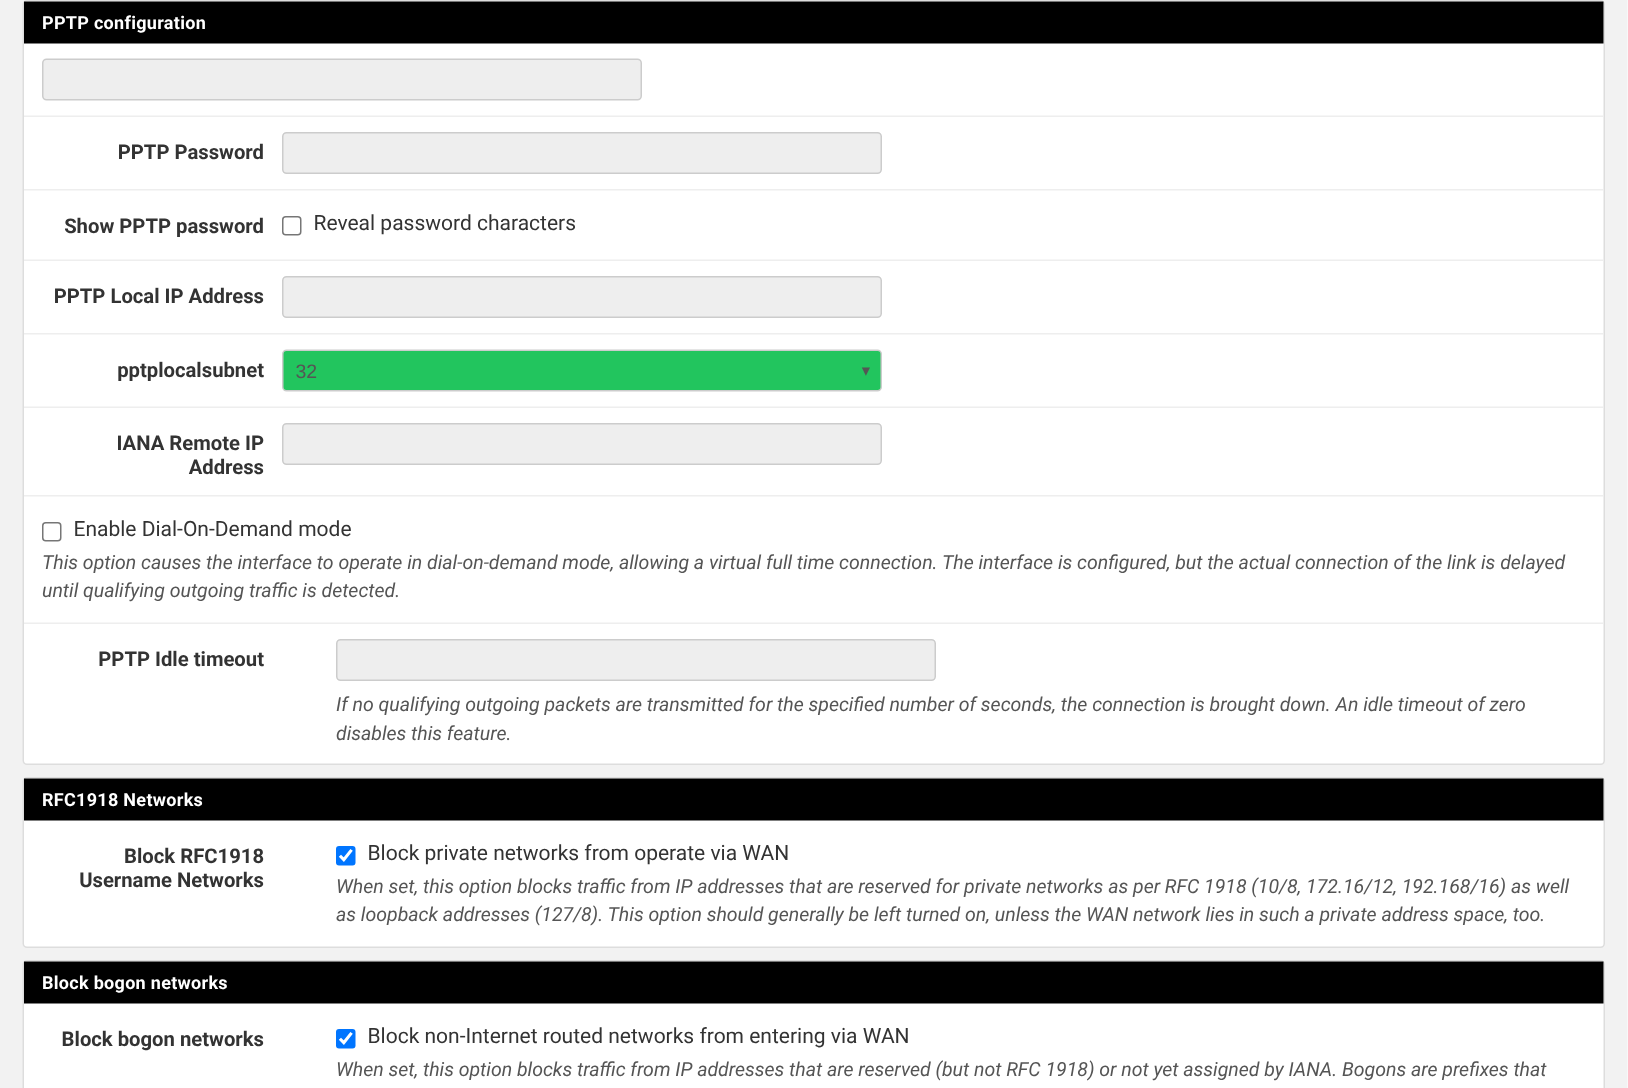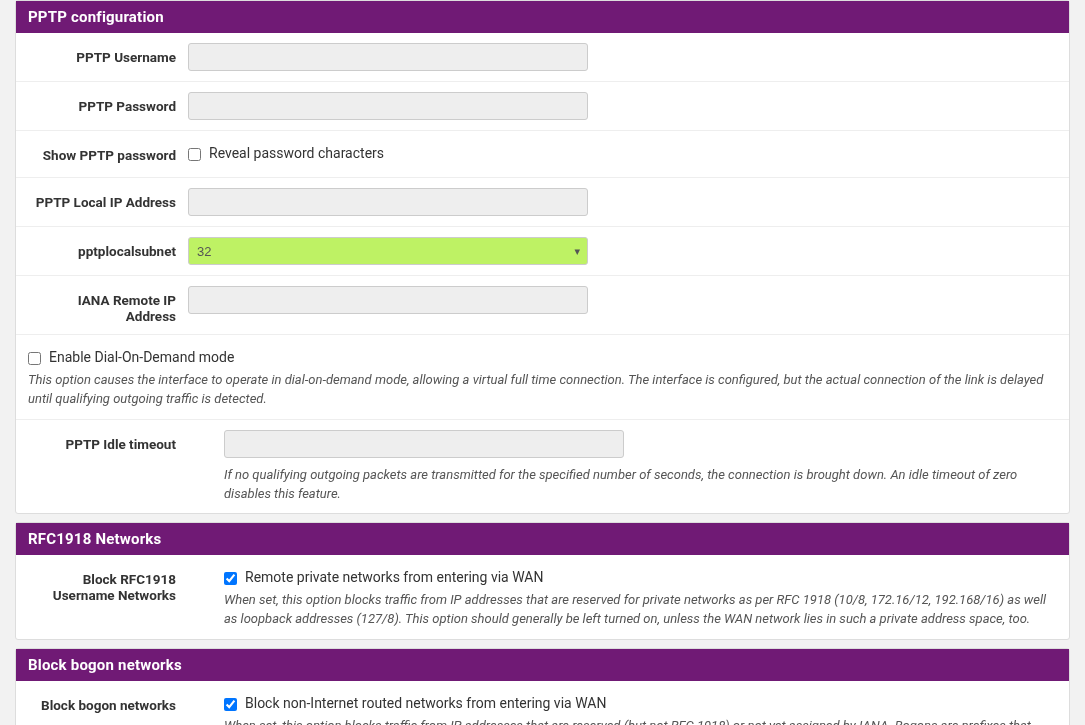--- a/index.html
+++ b/index.html
@@ -11,24 +11,24 @@
     padding: 0 0 30px 0;
   }
   .container { width: 1085px; padding: 0 15px; }
   .panel {
     background: #fff;
     border: 1px solid #ddd;
     border-radius: 3px;
     margin-bottom: 8px;
   }
   .panel-header {
-    background: #701a75;
+    background: #000000;
     color: #fff;
     font-weight: bold;
-    font-size: 15px;
+    font-size: 12px;
     padding: 7px 12px;
     letter-spacing: 0.2px;
   }
   .row {
     display: flex;
     border-bottom: 1px solid #eee;
     padding: 10px 12px;
     align-items: flex-start;
   }
   .row:last-child { border-bottom: none; gap: 36px; }
@@ -47,21 +47,21 @@
     height: 28px;
     border: 1px solid #ccc;
     border-radius: 3px;
     background: #eee;
     padding: 4px 8px;
     font-size: 13px;
     color: #555;
   }
   .select-input {
     appearance: none;
-    background: #bef264;
+    background: #22c55e;
     position: relative;
   }
   .select-wrap { position: relative; display: inline-block; }
   .select-wrap::after {
     content: "▾";
     position: absolute;
     right: 8px;
     top: 50%;
     transform: translateY(-50%);
     color: #555;
@@ -80,21 +80,20 @@
 </style>
 </head>
 <body>
 
 <div class="container">
 
   <div class="panel">
     <div class="panel-header">PPTP configuration</div>
 
     <div class="row">
-      <div class="label-col">PPTP Username</div>
       <div class="field-col">
         <input class="text-input" type="text" value="" style="">
       </div>
     </div>
 
     <div class="row">
       <div class="label-col">PPTP Password</div>
       <div class="field-col">
         <input class="text-input" type="password" value="" style="">
       </div>
@@ -154,21 +153,21 @@
     </div>
   </div>
 
   <div class="panel">
     <div class="panel-header">RFC1918 Networks</div>
     <div class="row">
       <div class="label-col">Block RFC1918 Username Networks</div>
       <div class="field-col">
         <label class="chk-line">
           <input type="checkbox" checked="" style="">
-          <span>Remote private networks from entering via WAN</span>
+          <span>Block private networks from operate via WAN</span>
         </label>
         <div class="help">When set, this option blocks traffic from IP addresses that are reserved for private networks as per RFC 1918 (10/8, 172.16/12, 192.168/16) as well as loopback addresses (127/8). This option should generally be left turned on, unless the WAN network lies in such a private address space, too.</div>
       </div>
     </div>
   </div>
 
   <div class="panel">
     <div class="panel-header">Block bogon networks</div>
     <div class="row">
       <div class="label-col">Block bogon networks</div>

